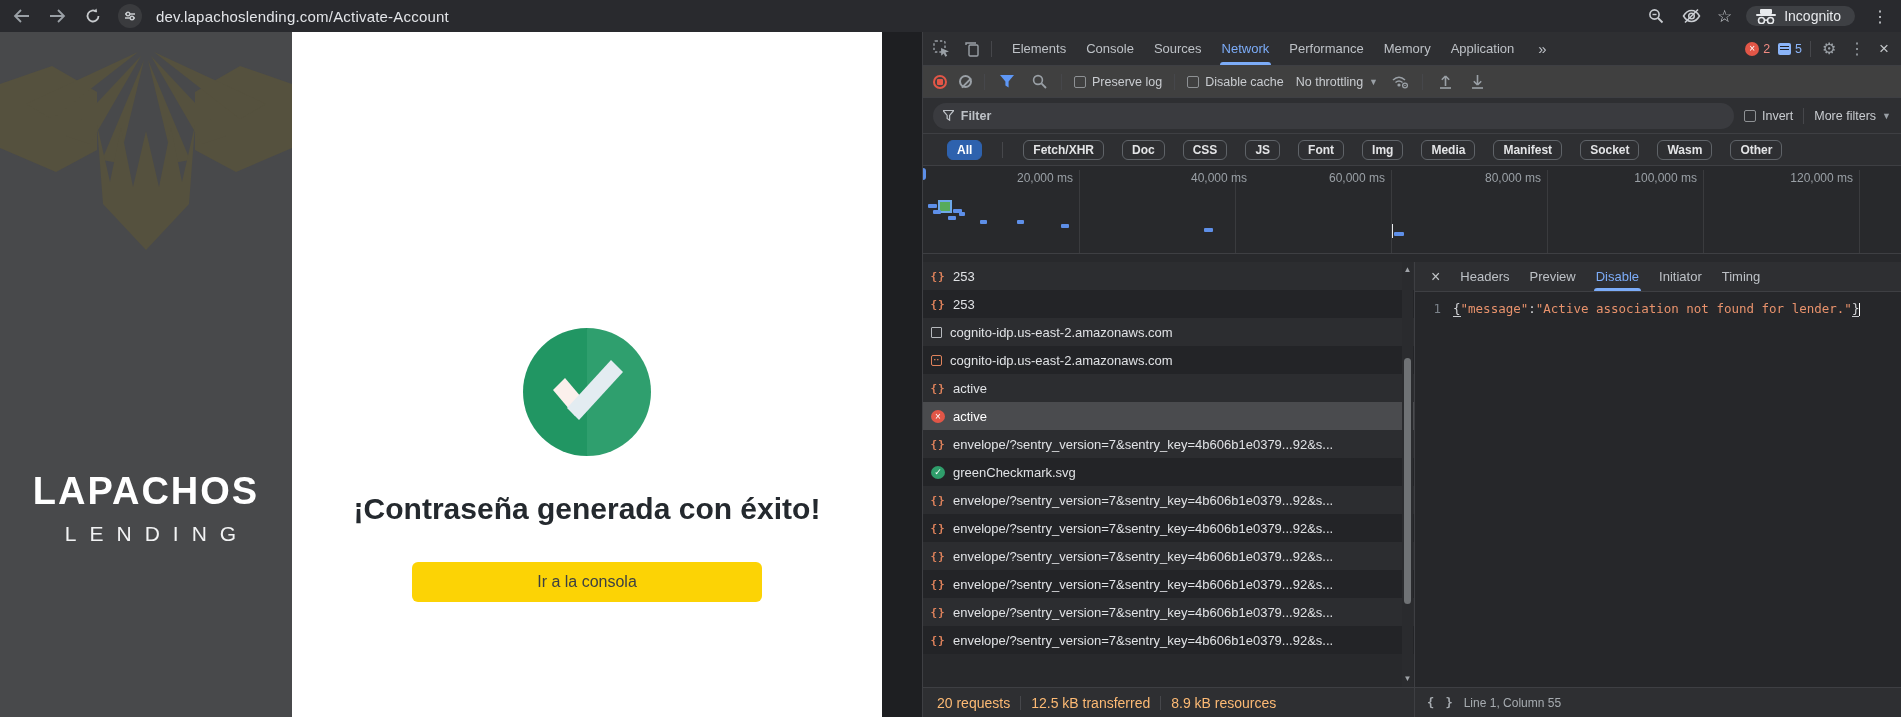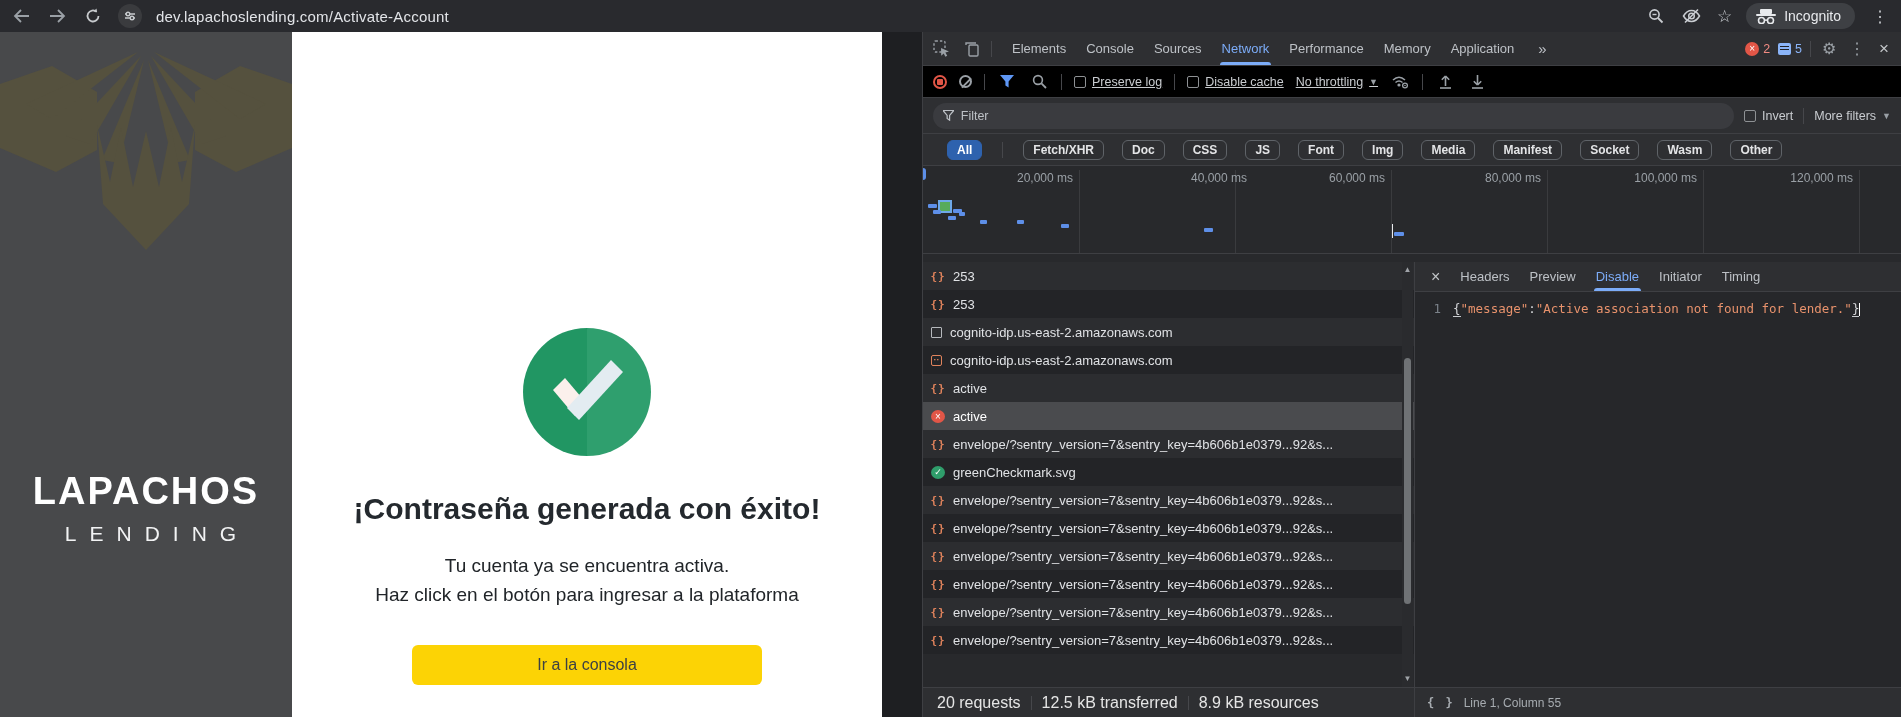--- a/index.html
+++ b/index.html
@@ -7,21 +7,21 @@
     font-family:"Liberation Sans", sans-serif; }
 
   
   .browser-bar { height:32px; background:#292a2e; display:flex; align-items:center; padding:0 10px; gap:14px; }
   .nav-ic { width:22px; height:22px; display:flex; align-items:center; justify-content:center;
     color:#9aa0a6; font-size:18px; cursor:pointer; }
   .nav-ic svg { display:block; }
   .site-info { width:24px; height:24px; border-radius:50%; background:#3a3b3e; display:flex; align-items:center; justify-content:center; }
   .url-text { color:#e2e4e8; font-size:15px; letter-spacing:.2px; flex:0 1 auto; white-space:nowrap; }
   .bar-spacer { flex:1; }
-  .incog-pill { background:#3e4044; border-radius:14px; height:26px; display:flex; align-items:center; gap:8px; padding:0 14px 0 10px; color:#e8eaed; font-size:14px; }
+  .incog-pill { background:#3e4044; border-radius:14px; height:20px; display:flex; align-items:center; gap:8px; padding:0 14px 0 10px; color:#e8eaed; font-size:14px; }
   .star { color:#c9ccd1; font-size:17px; }
   .kebab { color:#c9ccd1; font-size:16px; letter-spacing:0; }
 
   
   .app-row { display:flex; height:685px; }
 
   
   .sidebar { width:292px; background:#48494b; position:relative; overflow:hidden; flex:0 0 292px; }
   .sidebar svg.flower { position:absolute; top:0; left:0; }
   .brand { position:absolute; top:438px; left:0; width:100%; text-align:center; color:#fff; }
@@ -51,32 +51,32 @@
   .tb-right { margin-left:auto; display:flex; align-items:center; gap:8px; }
   .badge { display:flex; align-items:center; gap:4px; cursor:pointer; }
   .err-dot { width:14px; height:14px; border-radius:50%; background:#e25647; color:#fff; font-size:10px; display:flex; align-items:center; justify-content:center; }
   .err-count { color:#f28b82; font-size:12.5px; }
   .msg-dot { width:13px; height:12px; border-radius:2px; background:#8ab4f8; position:relative; }
   .msg-dot::after { content:""; position:absolute; left:2px; top:3px; width:9px; height:1.5px; background:#202124; box-shadow:0 3px 0 #202124; }
   .msg-count { color:#8ab4f8; font-size:12.5px; }
   .gear { color:#9aa0a6; font-size:16px; }
   .dt-close { color:#c3c6c9; font-size:17px; padding:0 4px; }
 
-  .dt-nettools { height:32px; background:#000000; border-bottom:1px solid #3e3f43; display:flex; align-items:center; padding:0 10px; gap:12px;text-decoration:underline; }
+  .dt-nettools { height:32px; background:#404040; border-bottom:1px solid #3e3f43; display:flex; align-items:center; padding:0 10px; gap:12px; }
   .rec-btn { width:14px; height:14px; border-radius:50%; border:2px solid #e25647; display:flex; align-items:center; justify-content:center; }
   .rec-btn i { width:6px; height:6px; background:#e25647; border-radius:1px; display:block; }
   .clear-btn { width:13px; height:13px; border:2px solid #9aa0a6; border-radius:50%; position:relative; }
   .clear-btn::after { content:""; position:absolute; left:-1px; top:4.5px; width:13px; height:2px; background:#9aa0a6; transform:rotate(-45deg); }
   .cb { width:12px; height:12px; border:1.5px solid #8e9194; border-radius:2px; display:inline-block; flex:0 0 12px; }
   .ctl { display:flex; align-items:center; gap:6px; cursor:pointer; color:#c9ccd0; white-space:nowrap; }
   .caret { font-size:9px; color:#9aa0a6; }
 
   .dt-filterrow { height:36px; background:#2e2f32; border-bottom:1px solid #3e3f43; display:flex; align-items:center; padding:0 10px; gap:10px; }
   .filter-pill { flex:1; height:26px; background:#3a3b3f; border-radius:13px; display:flex; align-items:center; padding:0 10px; gap:7px; }
-  .filter-pill input { background:transparent; border:none; outline:none; color:#dfe1e5; font-size:12.5px; width:100%; font-family:"Liberation Sans",sans-serif; }
+  .filter-pill input { background:transparent; border:none; outline:none; color:#dfe1e5; font-size:12.5px; width:100%; font-family:"Liberation Sans",sans-serif;font-weight:bold; }
   .filter-pill input::placeholder { color:#bdc1c6; }
 
   .dt-chiprow { height:32px; background:#2e2f32; border-bottom:1px solid #3e3f43; display:flex; align-items:center; padding:0 24px; gap:18px; }
   .chip { height:20px; padding:0 9px; display:flex; align-items:center; border:1px solid #5f6368; border-radius:6px;
     color:#e3e4e6; font-size:12px; font-weight:bold; cursor:pointer; white-space:nowrap; }
   .chip.active { background:#2e62ae; border-color:#2e62ae; color:#fff; }
   .chip-div { width:1px; height:16px; background:#46474b; margin:0 2px; }
 
   .dt-timeline { height:88px; background:#28292c; border-bottom:1px solid #3e3f43; position:relative; overflow:hidden; }
   .gridline { position:absolute; top:4px; bottom:0; width:1px; background:#3a3b3e; }
@@ -113,21 +113,21 @@
   .detail-tabs { height:30px; background:#2e2f32; border-bottom:1px solid #3e3f43; display:flex; align-items:center; padding:0 6px; }
   .detail-close { color:#c3c6c9; font-size:16px; padding:0 10px; cursor:pointer; }
   .detail-content { flex:1; display:flex; padding-top:9px; font-family:"DejaVu Sans Mono",monospace; font-size:12.5px; }
   .line-gutter { width:38px; text-align:right; color:#7b828a; padding-right:12px; flex:0 0 38px; }
   .code-line { white-space:nowrap; color:#d5d7da; }
   .code-line .brace { color:#d5d7da; border-bottom:1px solid #c8cbcf; }
   .code-line .str { color:#e8926c; }
   .cursor-bar { display:inline-block; width:1px; height:13px; background:#fff; vertical-align:text-bottom; }
 
   .dt-statusbar { height:30px; background:#2e2f32; border-top:1px solid #3e3f43; display:flex; align-items:stretch; }
-  .status-left { width:492px; flex:0 0 492px; border-right:1px solid #3e3f43; display:flex; align-items:center; color:#e5e5e5; font-size:16px; padding:0 4px; }
+  .status-left { width:492px; flex:0 0 492px; border-right:1px solid #3e3f43; display:flex; align-items:center; color:#fdba74; font-size:14px; padding:0 4px; }
   .sum-item { padding:0 10px; white-space:nowrap; }
   .sum-div { width:1px; height:14px; background:#46474b; }
   .status-right { flex:1; display:flex; align-items:center; gap:9px; padding:0 12px; color:#a7acb1; font-size:12px; }
   .curly-ic { font-family:"DejaVu Sans Mono",monospace; font-weight:bold; font-size:12px; color:#a7acb1; letter-spacing:2px; }
 </style>
 </head>
 <body>
 
 <div class="browser-bar">
   <span class="nav-ic">
@@ -206,24 +206,20 @@
   </div>
 
   <div class="content">
     <div class="check-circle">
       <svg width="128" height="128" viewBox="0 0 128 128" style="position:absolute;left:0;top:0;">
         <polygon points="30,62 42,50 64,76 52,88" fill="#fbf0ec"></polygon>
         <polygon points="44,80 88,32 100,44 56,92" fill="#e3ecf1"></polygon>
       </svg>
     </div>
     <h1>¡Contraseña generada con éxito!</h1>
-    <div class="subtitle">
-      <div>Tu cuenta ya se encuentra activa.</div>
-      <div>Haz click en el botón para ingresar a la plataforma</div>
-    </div>
     <button class="go-btn">Ir a la consola</button>
   </div>
 
   <div class="devtools">
 
     <div class="dt-tabbar">
       <span class="tb-ic">
         <svg width="17" height="17" viewBox="0 0 17 17">
             <rect x="1" y="1" width="11" height="11" rx="1.5" fill="none" stroke="#9aa0a6" stroke-width="1.4" stroke-dasharray="2.4,2"></rect>
             <polygon points="8,8 16,11.6 12.4,12.6 14.2,15.8 12.4,16.8 10.7,13.5 8.2,15.8" fill="#9aa0a6"></polygon>

